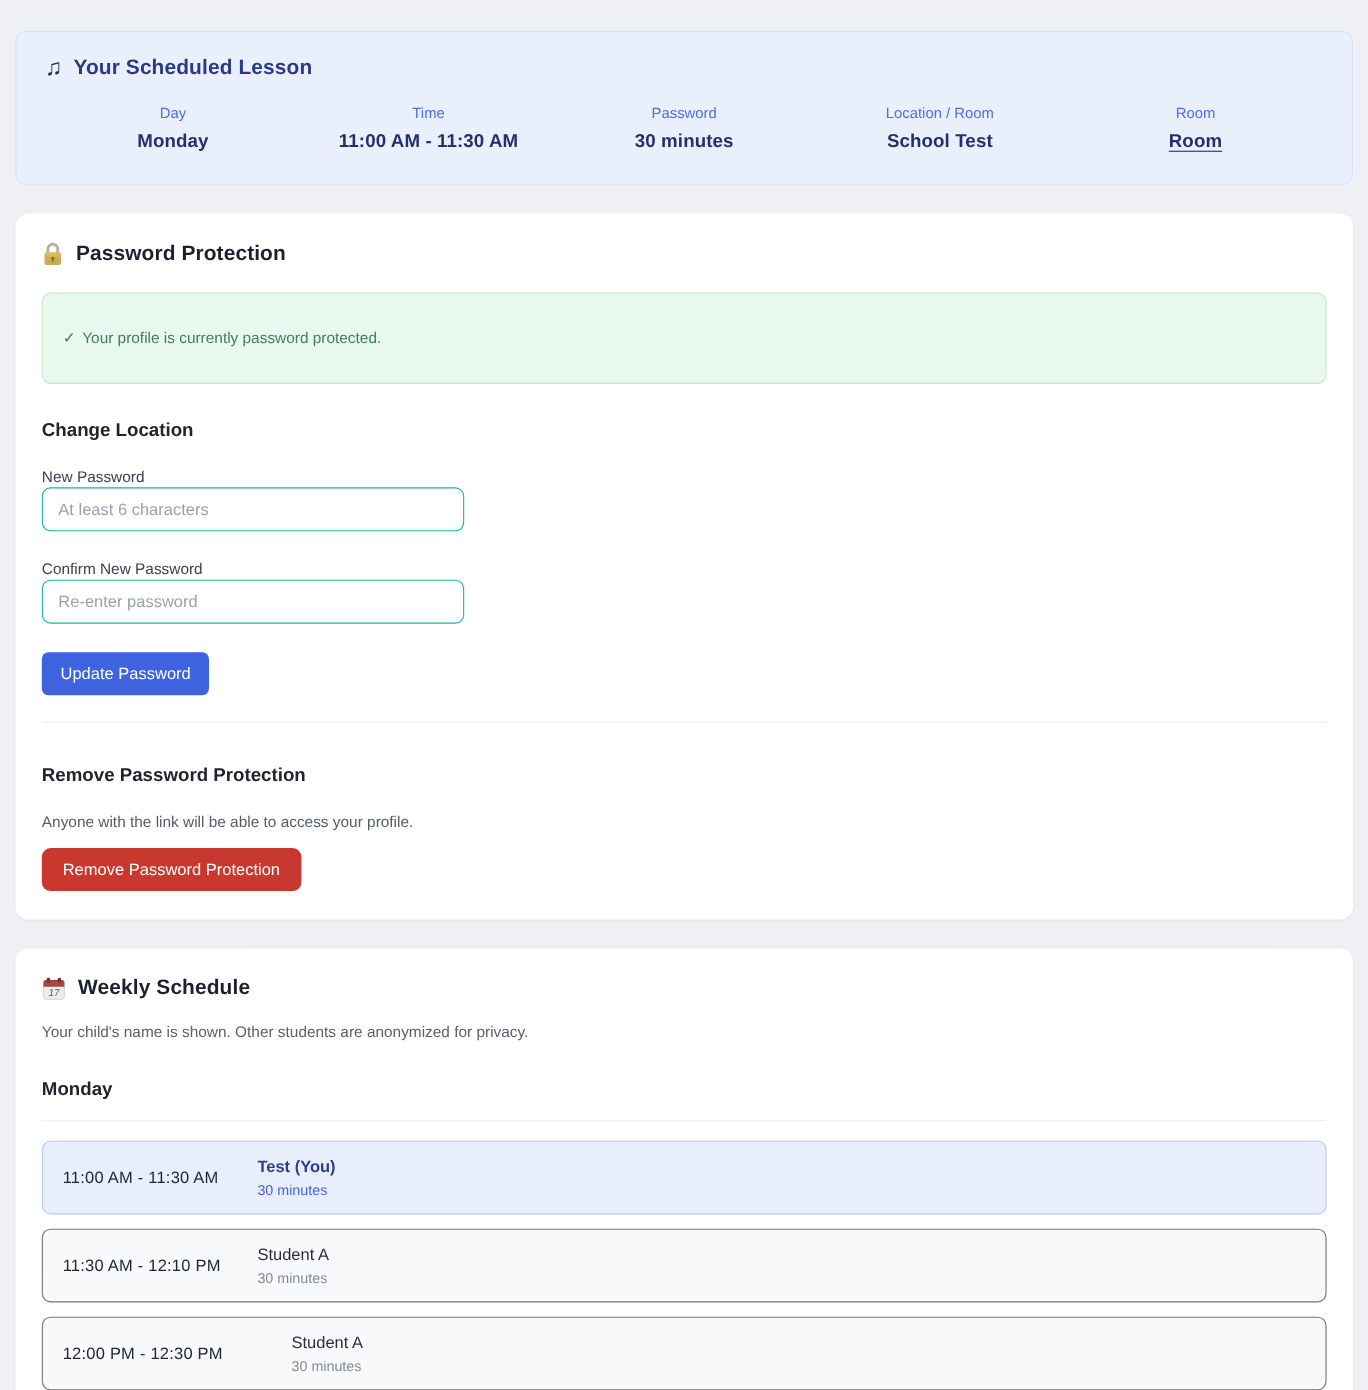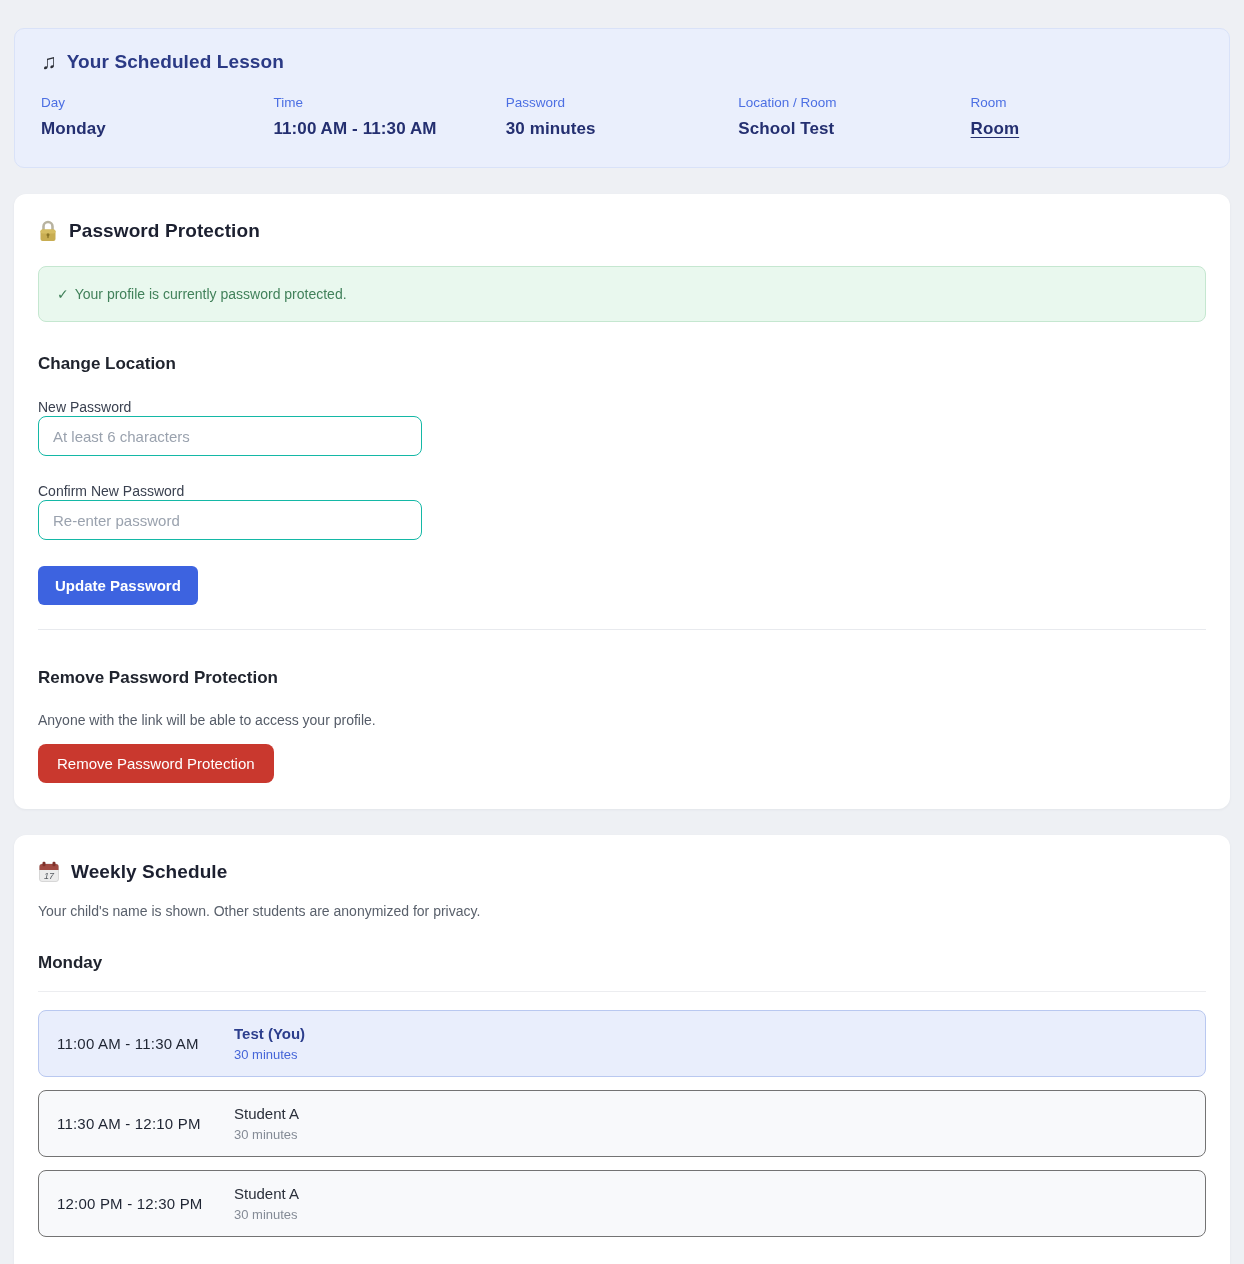--- a/index.html
+++ b/index.html
@@ -37,20 +37,21 @@
   }
   .lesson-title {
     font-size: 19px;
     font-weight: 700;
     color: #2b3a85;
     letter-spacing: 0.1px;
   }
   .lesson-grid {
     display: grid;
     grid-template-columns: repeat(5, 1fr);
+    text-align: center;
   }
   .lesson-label {
     font-size: 13.5px;
     color: #4c6fe3;
     margin-bottom: 9px;
   }
   .lesson-value {
     font-size: 17px;
     font-weight: 600;
     color: #242f70;
@@ -80,21 +81,21 @@
     font-weight: 700;
     color: #1c2030;
     letter-spacing: 0.1px;
   }
 
   
   .status-box {
     background: #e9f8ee;
     border: 1px solid #c5e7d0;
     border-radius: 8px;
-    padding: 19px 18px;
+    padding: 32px 18px;
     font-size: 14px;
     color: #41815a;
     margin-bottom: 32px;
   }
   .status-box .check { margin-right: 6px; }
 
   .section-heading {
     font-size: 17px;
     font-weight: 600;
     color: #20242e;
@@ -123,21 +124,21 @@
 
   .btn {
     border: none;
     border-radius: 6px;
     font-size: 15px;
     font-family: "Liberation Sans", sans-serif;
     padding: 11px 17px;
     cursor: pointer;
     color: #ffffff;
   }
-  .btn-primary { background: #3d63e0; font-weight: bold; }
+  .btn-primary { background: #3d63e0; }
   .btn-danger  { background: #c9382e; border-radius: 8px; padding: 11px 19px; }
 
   .divider {
     border: none;
     border-top: 1px solid #e8eaee;
     margin: 24px 0 38px 0;
   }
   .muted-text {
     font-size: 14px;
     color: #555c68;
@@ -161,21 +162,21 @@
   .sched-row {
     display: flex;
     align-items: center;
     background: #f8f9fb;
     border: 1px solid #737373;
     border-radius: 8px;
     padding: 14px 18px;
     min-height: 67px;
     margin-bottom: 13px;
   }
-  .sched-row:last-child { margin-bottom: 1px; }
+  .sched-row:last-child { margin-bottom: 1px; gap: 31px; }
   .sched-row.highlight {
     background: #e9eefc;
     border: 1px solid #b9c8f0;
   }
   .sched-time {
     width: 177px;
     flex: 0 0 177px;
     font-size: 15px;
     color: #1f2533;
     letter-spacing: 0.2px;

